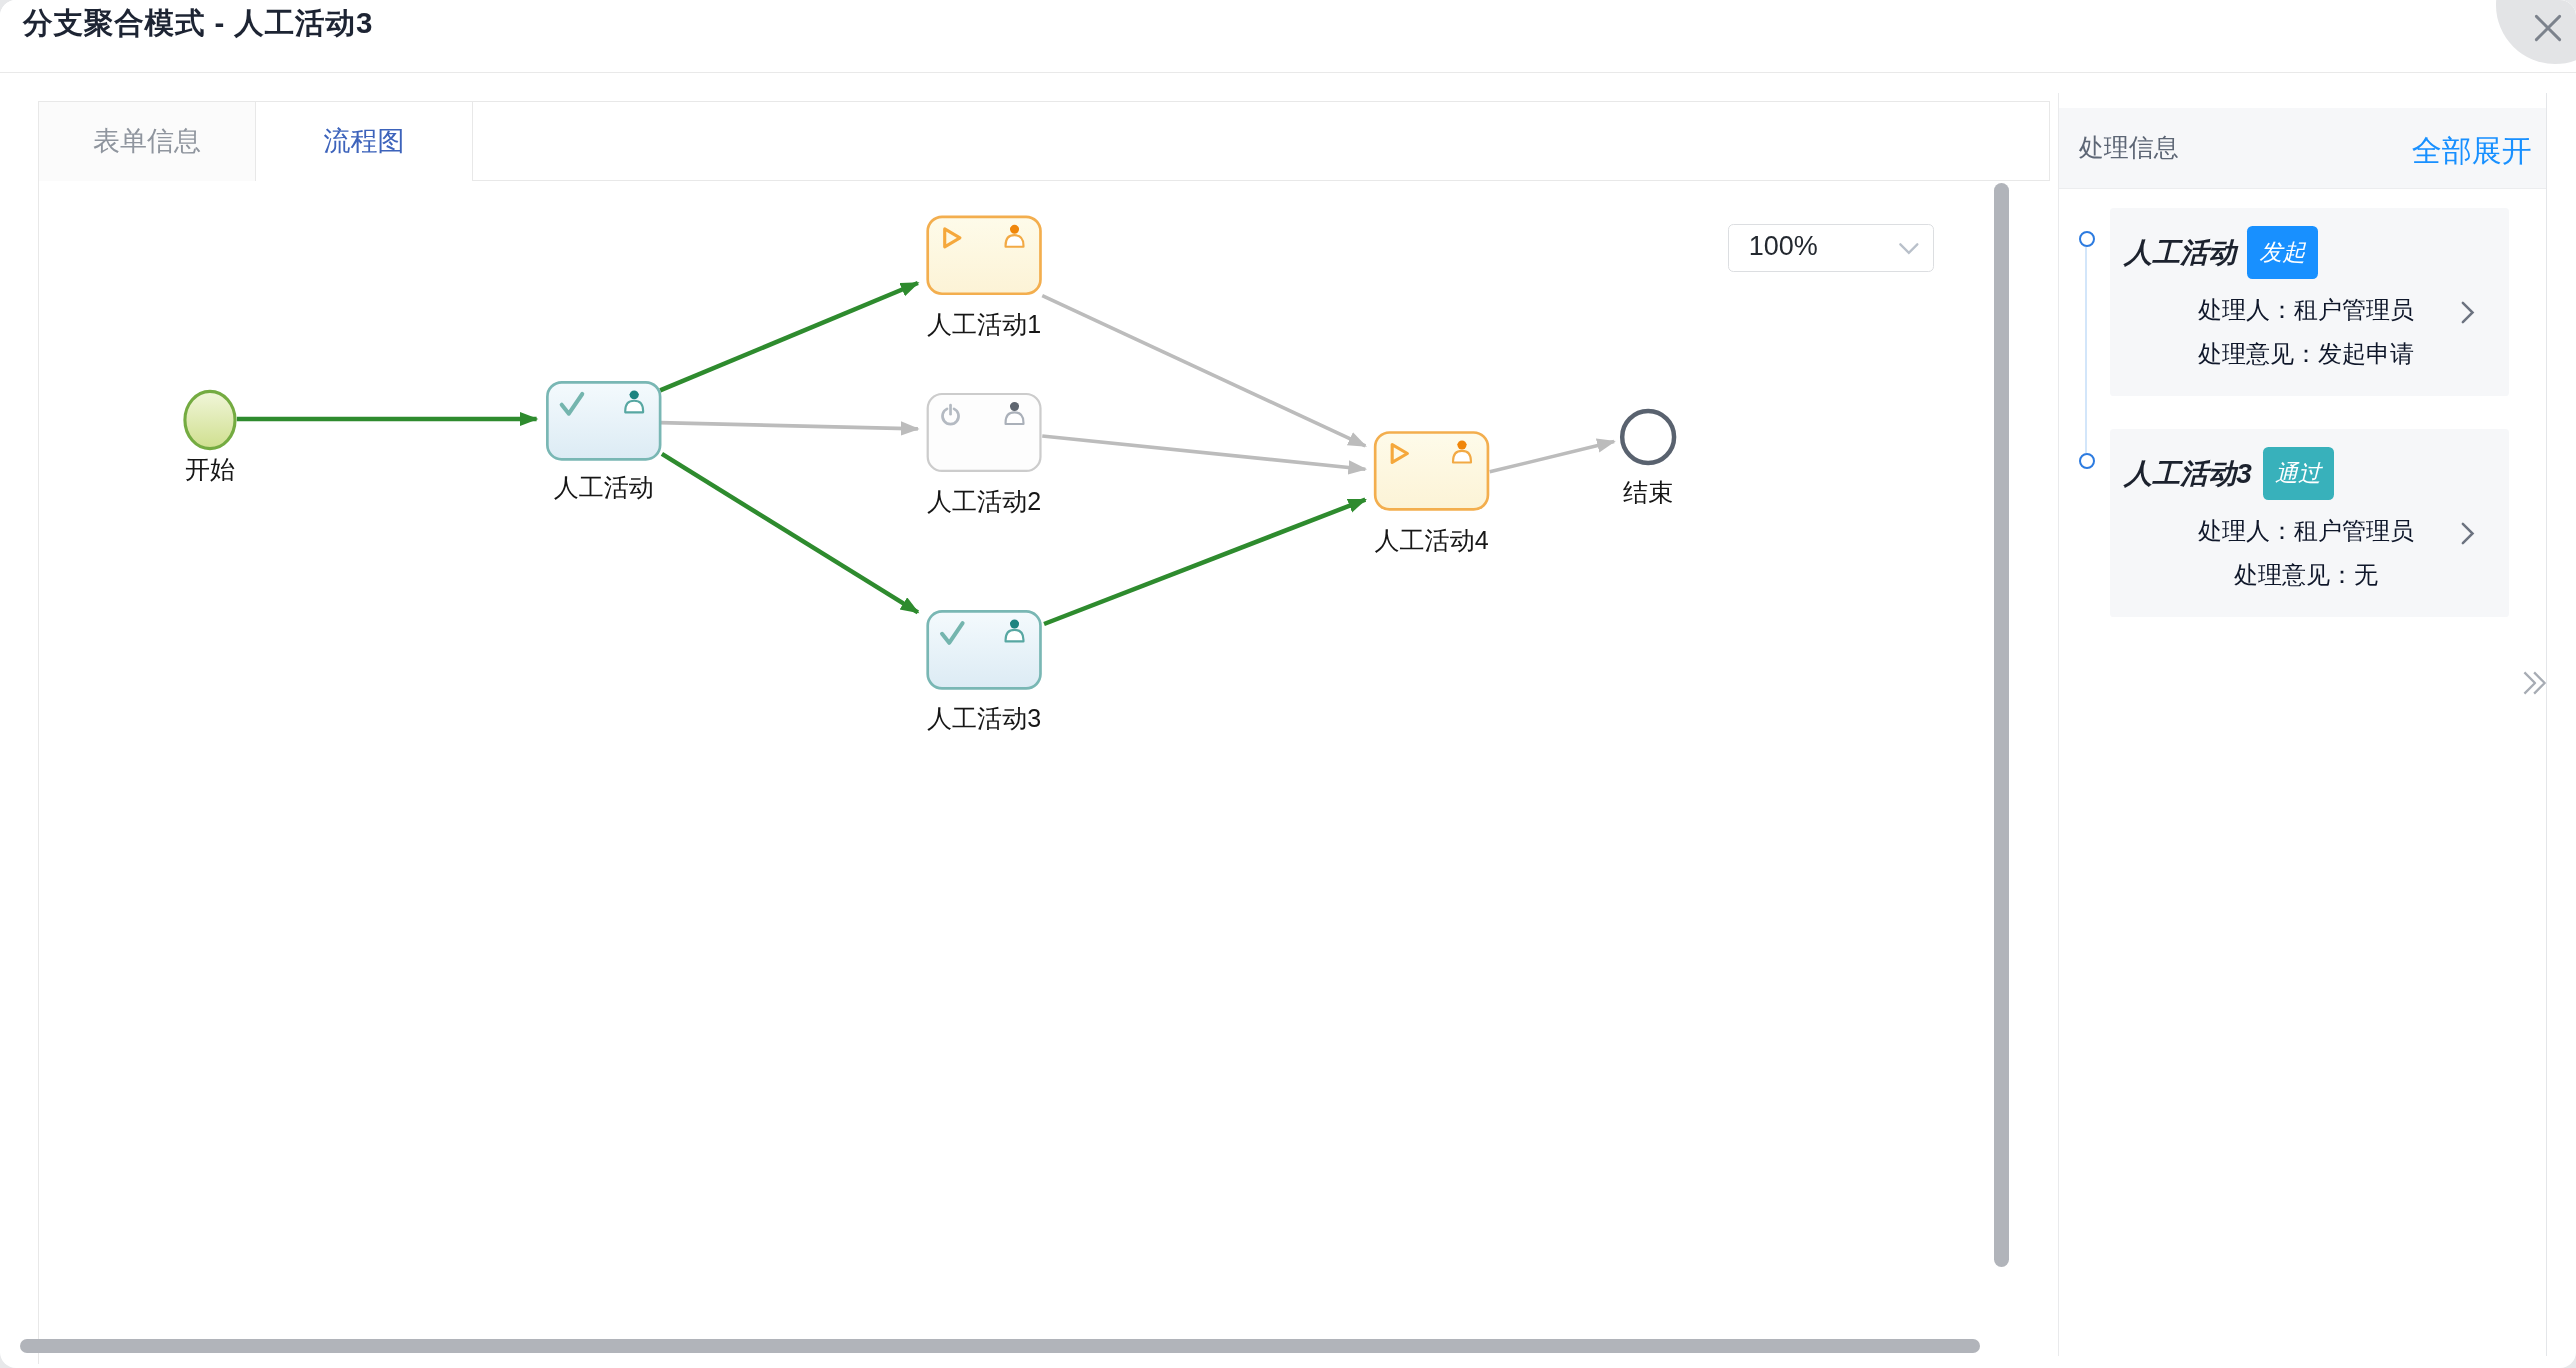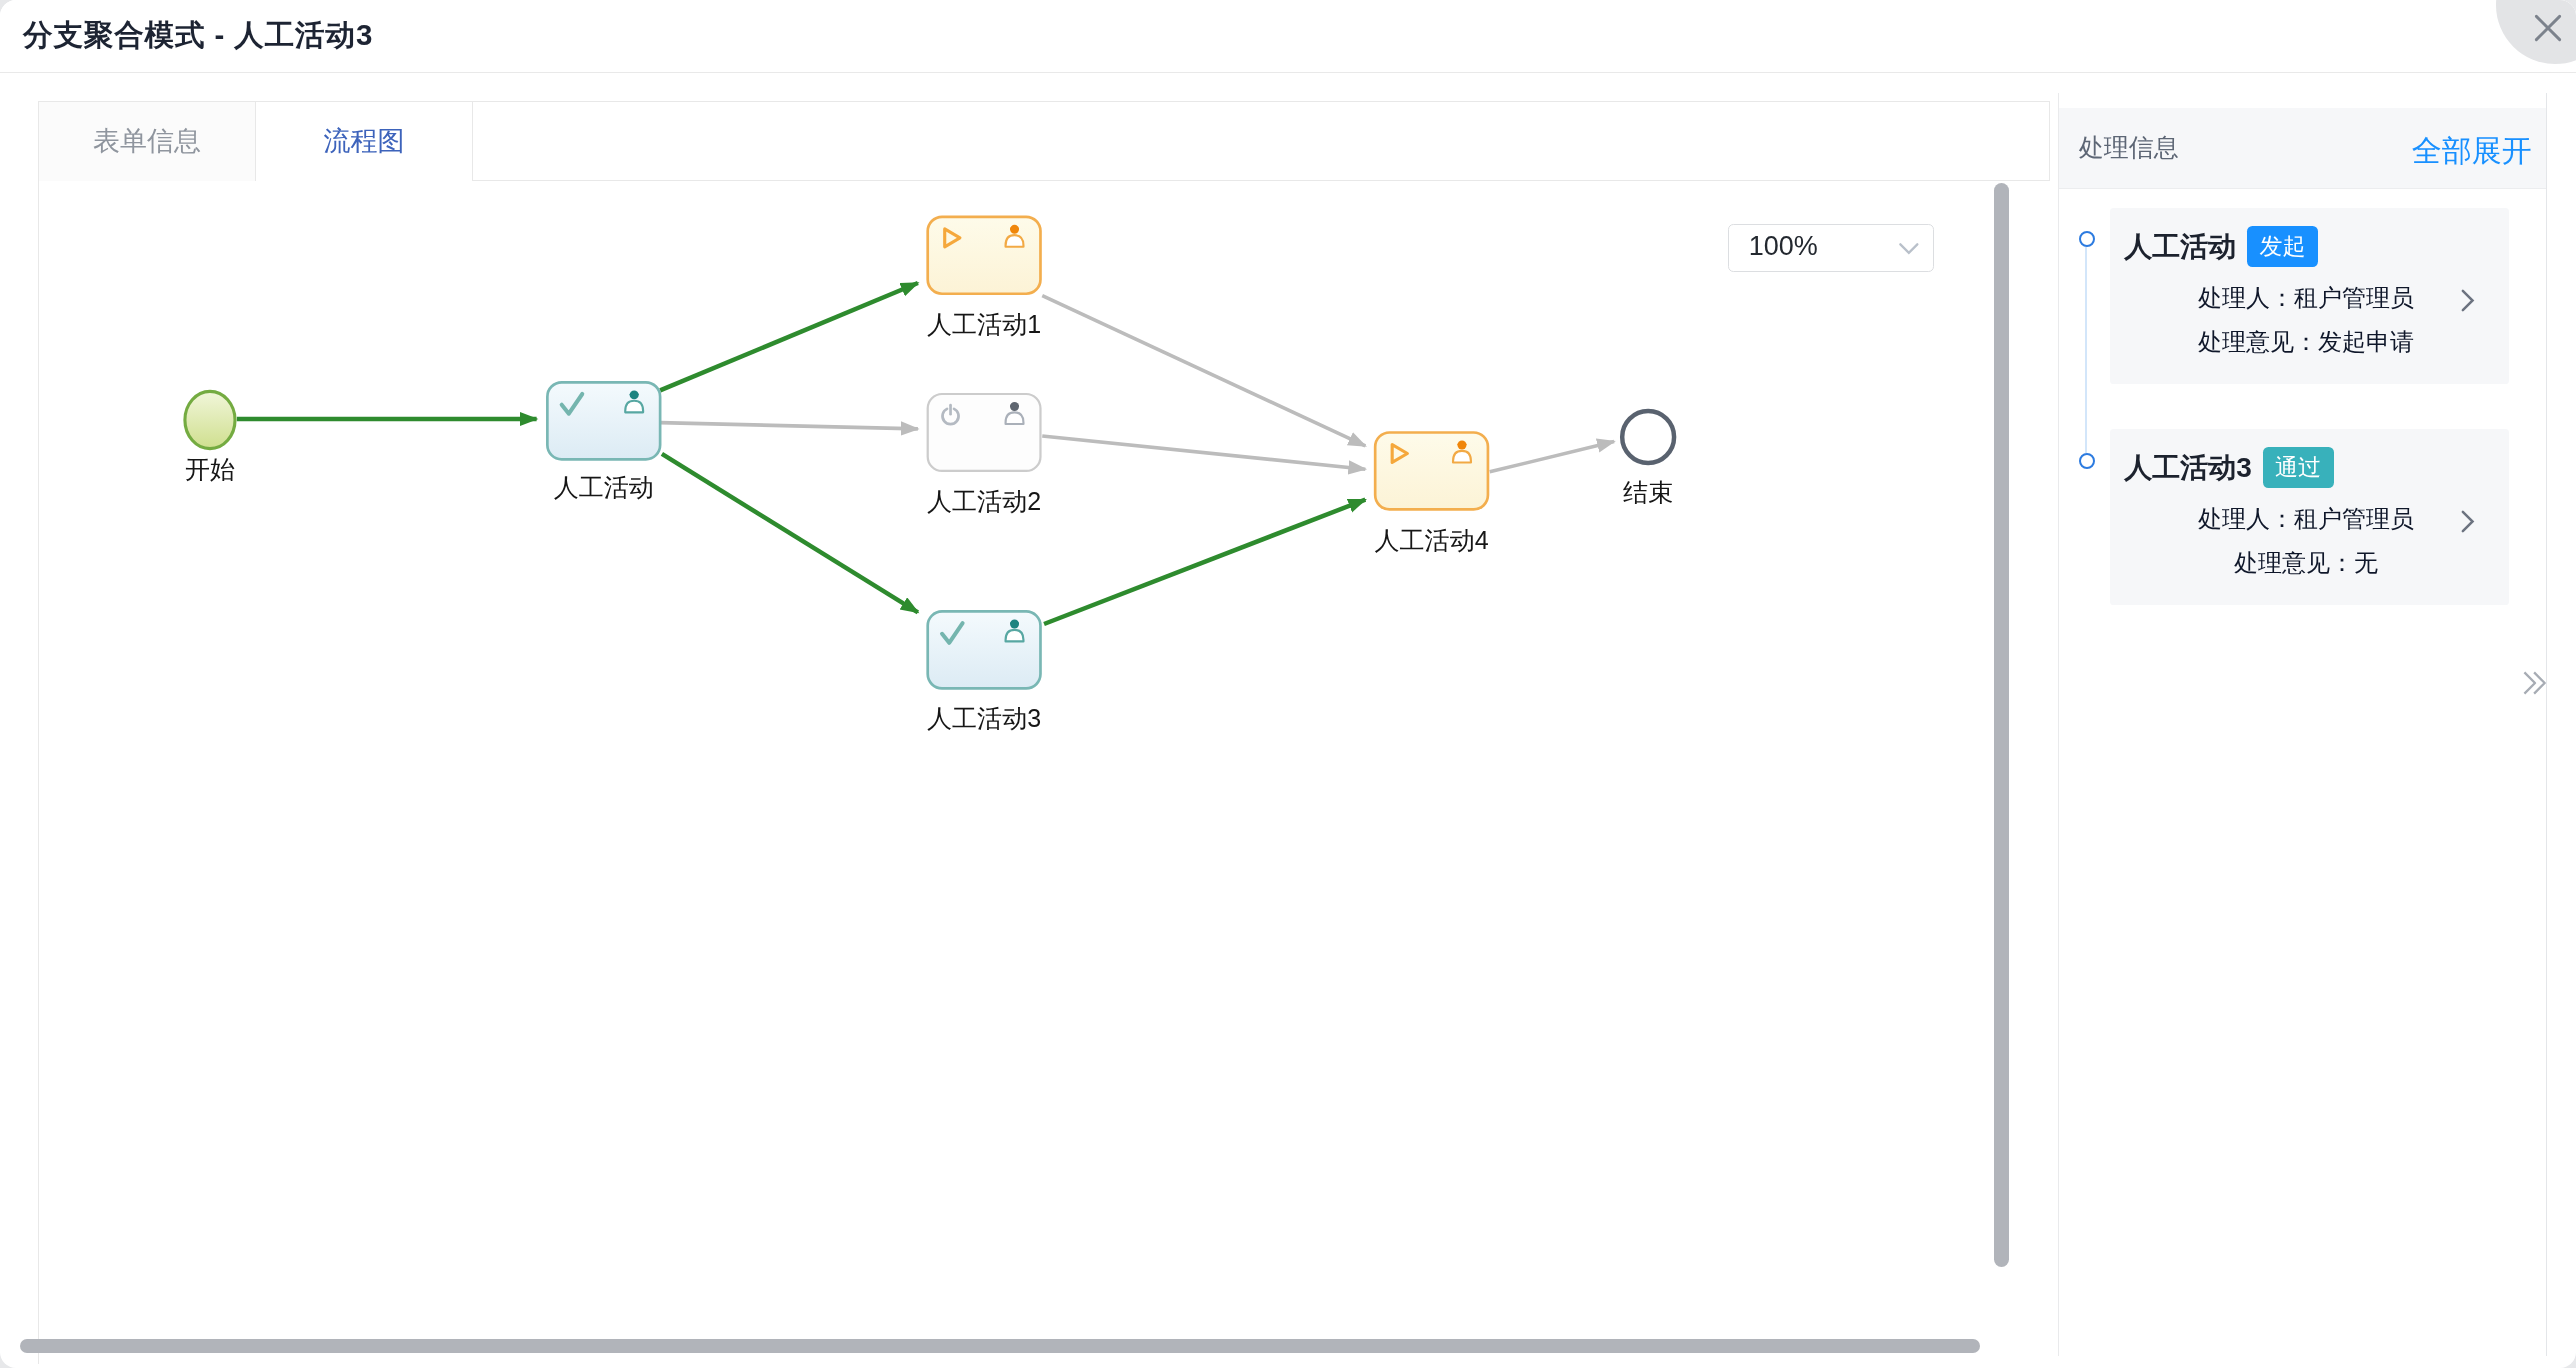--- a/index.html
+++ b/index.html
@@ -1,19 +1,19 @@
 <!DOCTYPE html>
 <html style="font-size:14.3px"><head>
 <meta charset="utf-8">
 <style>
   html,body{margin:0;padding:0;background:#e7e8ea;font-family:"Liberation Sans","DejaVu Sans",sans-serif;}
   .page{position:relative;width:2576px;height:1368px;background:#fff;border-radius:16px;overflow:hidden;}
   
   .hdr{position:absolute;left:0;top:0;width:100%;height:72px;border-bottom:0.9px solid #e9e9e9;background:#fff;}
-  .hdr-title{position:absolute;left:23px;top:16px;font-size:29.5px;font-weight:bold;color:#1d2433;letter-spacing:0.9px;}
+  .hdr-title{position:absolute;left:23px;top:4px;font-size:29.5px;font-weight:bold;color:#1d2433;letter-spacing:0.9px;}
   .close-circle{position:absolute;top:-54px;right:-38px;width:118px;height:118px;border-radius:50%;background:#e3e4e6;cursor:pointer;}
   .close-x{position:absolute;left:2531px;top:10.7px;width:34px;height:34px;}
   
   .left-panel{position:absolute;left:38px;top:101px;width:2012px;height:1263px;border:0.9px solid #e8e8e8;background:#fff;box-sizing:border-box;}
   .tabbar{position:absolute;left:0;top:0;width:100%;height:79px;border-bottom:0.9px solid #e8e8e8;box-sizing:border-box;display:flex;}
   .tab{width:217px;height:79px;line-height:79px;text-align:center;font-size:27px;color:#8f959e;border-right:0.9px solid #e8e8e8;background:#fbfbfb;box-sizing:border-box;cursor:pointer;}
   .tab.active{background:#fff;color:#3d63bb;position:relative;}
   .tab.active:after{content:"";position:absolute;left:0;right:0;bottom:-0.9px;height:1.8px;background:#fff;}
   .canvas{position:absolute;left:0;top:79px;width:2011px;height:1184px;background:#fff;overflow:hidden;}
   .zoom-select{position:absolute;left:1689px;top:43px;width:206px;height:48px;background:#fff;border:1.8px solid #dcdee1;border-radius:5.4px;box-sizing:border-box;cursor:pointer;}
@@ -23,21 +23,21 @@
   .vscroll{position:absolute;left:1994px;top:183px;width:15px;height:1084px;border-radius:8px;background:#b1b4ba;cursor:pointer;}
   .hscroll{position:absolute;left:19.7px;top:1339px;width:1960px;height:14.3px;border-radius:7.2px;background:#b1b4ba;cursor:pointer;}
   
   .right-panel{position:absolute;left:2058px;top:93px;width:489px;height:1263px;border-left:0.9px solid #e9eaec;border-right:0.9px solid #e4e6e9;background:#fff;box-sizing:border-box;}
   .rp-hdr{position:absolute;left:0;top:15px;width:100%;height:81px;background:#f6f7f9;border-bottom:0.9px solid #ecedef;box-sizing:border-box;}
   .rp-title{position:absolute;left:19.7px;top:23px;font-size:25px;color:#5d6675;}
   .rp-expand{position:absolute;right:14.3px;top:23px;font-size:30px;color:#1890ff;cursor:pointer;}
   .tl-dot{position:absolute;width:16px;height:16px;border-radius:50%;border:2.7px solid #2c7be0;background:#fff;box-sizing:border-box;left:19.7px;}
   .tl-line{position:absolute;left:26px;width:1.8px;background:#d3e6fa;}
   .tl-card{position:absolute;left:51px;width:399px;background:#f6f7f9;border-radius:3.6px;box-sizing:border-box;padding:18px 21.5px 19.7px 14.3px;}
-  .tl-card .ttl{font-size:28px;font-weight:bold;color:#1c222e;line-height:36px;margin-bottom:9px;}
+  .tl-card .ttl{font-size:28px;font-weight:bold;color:#1c222e;line-height:48px;margin-bottom:9px;font-style:italic;}
   .badge{display:inline-block;margin-left:10.7px;padding:1.8px 12.5px 3.6px;border-radius:5.4px;color:#fff;font-size:23px;font-weight:normal;vertical-align:2.7px;}
   .tl-row{position:relative;font-size:24px;color:#0f172a;line-height:44px;text-align:center;}
   .row-chev{position:absolute;right:12.5px;top:12.5px;}
   .collapse-handle{position:absolute;left:2520px;top:668px;width:30px;height:30px;cursor:pointer;}
 </style>
 </head>
 <body>
 
 <div class="page">
 

